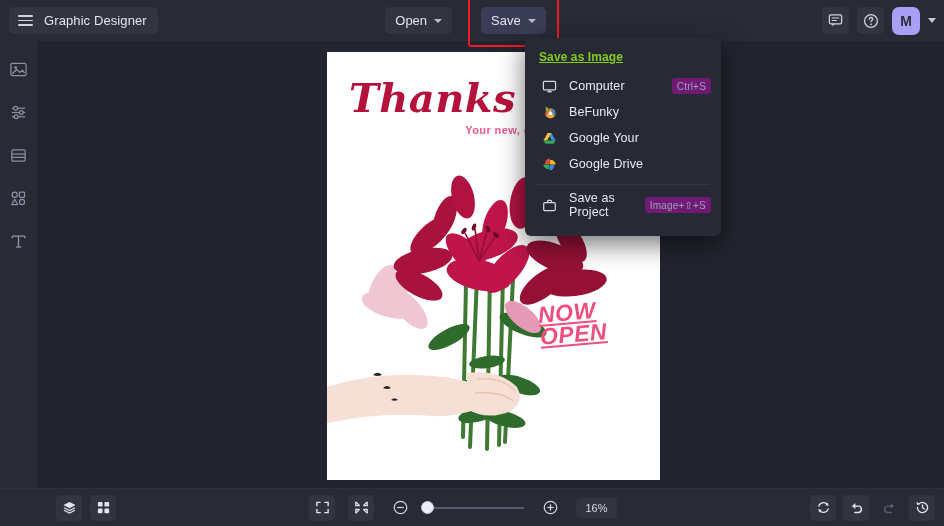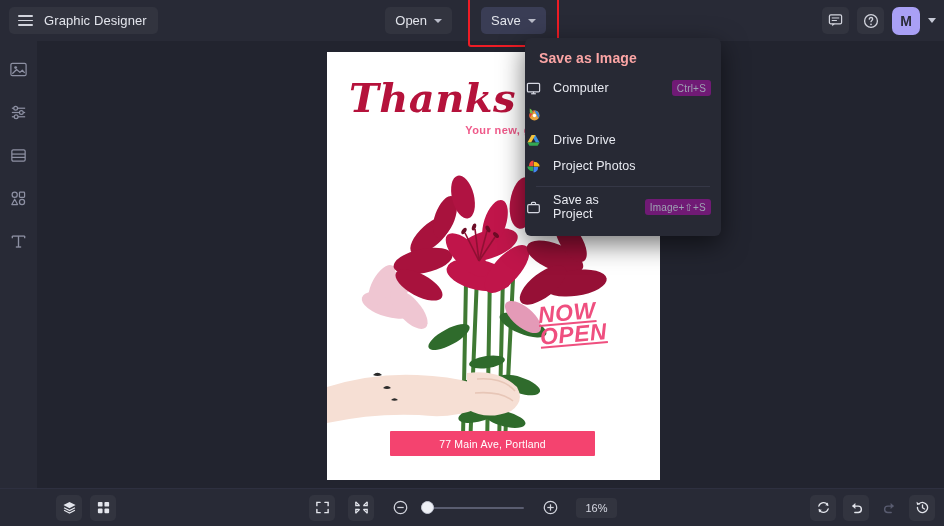--- a/index.html
+++ b/index.html
@@ -107,26 +107,26 @@
   .bouquet { position:absolute; left:0; top:105px; width:333px; height:300px; }
 
   
   .dropdown {
     position:absolute; left:525px; top:38px; width:196px; height:198px;
     background:#272934; border-radius:6px;
     box-shadow:0 8px 26px rgba(0,0,0,.55);
     padding:10px 0 9px; z-index:60;
   }
   .dd-head {
-    color:#fca5a5; font-size:14px; font-weight:bold;
-    padding:2px 0 9px 14px; letter-spacing:.1px;
+    color:#84cc16; font-size:12px; font-weight:bold;
+    padding:2px 0 9px 14px; letter-spacing:.1px;text-decoration:underline;
   }
   .dd-item {
     display:flex; align-items:center; height:26px;
-    padding:0 10px 0 0; gap:11px; position:relative;
+    padding:0 10px 0 16px; gap:11px; position:relative;
   }
   .dd-icon { width:17px; height:17px; display:flex; align-items:center; justify-content:center; flex:0 0 17px; }
   .dd-label { color:#e8eaf1; font-size:12.5px; flex:1; letter-spacing:.1px; }
   .dd-shortcut {
     background:#701a75; color:#9ea2b3; font-size:10px;
     padding:2.5px 5px; border-radius:3px; letter-spacing:.2px;
   }
   .dd-sep { height:1px; background:#353746; margin:7px 11px 7px; }
   .dd-arrow { color:#9ea2b3; font-size:12px; }
 
@@ -332,21 +332,20 @@
           <path d="M56 231 q4 -4 8 0 q-4 1.8 -8 0z"></path>
           <path d="M64 243 q3.5 -3.5 7 0 q-3.5 1.6 -7 0z"></path>
         </g>
       </svg>
 
       <div class="card-title">Thanks a</div>
       <div class="card-sub" style="white-space:pre-line">Your new, go-to destination for
 flowers &amp; gifts</div>
       <div class="now-open" style="white-space:pre-line">NOW
 OPEN</div>
-      <div class="addr-banner">77 Main Ave, Portland</div>
     </div>
   </div>
 
   <div class="dropdown">
     <div class="dd-head">Save as Image</div>
 
     <div class="dd-item">
       <span class="dd-icon">
         <svg width="15" height="15" viewBox="0 0 16 16">
           <rect x="1.5" y="2.5" width="13" height="9" rx="1.2" fill="none" stroke="#d6d8e2" stroke-width="1.3"></rect>
@@ -361,43 +360,44 @@
     <div class="dd-item">
       <span class="dd-icon">
         <svg width="15" height="15" viewBox="0 0 16 16">
           <circle cx="9" cy="9" r="5.4" fill="#e8a33d"></circle>
           <path d="M9 3.6 A5.4 5.4 0 0 1 13.2 11.9 Z" fill="#3b82d6"></path>
           <path d="M9 3.6 A5.4 5.4 0 0 0 4.2 11.4 Z" fill="#e0403f"></path>
           <path d="M4 1.6 q3 1 3.2 5 Q5 7.4 4 5.6 Z" fill="#6fbf4a"></path>
           <circle cx="9" cy="9" r="1.8" fill="#ffffff"></circle>
         </svg>
       </span>
+      <span class="dd-label">BeFunky</span>
     </div>
 
     <div class="dd-item">
       <span class="dd-icon">
         <svg width="15" height="15" viewBox="0 0 16 16">
           <path d="M6 2 L10 2 L14.5 10 L10.5 10 Z" fill="#3d8fe0"></path>
           <path d="M6 2 L1.5 10 L5.5 10 L10 2 Z" fill="#f5c33b"></path>
           <path d="M1.5 10 L3.6 13.6 L12.4 13.6 L14.5 10 Z" fill="#34a853"></path>
         </svg>
       </span>
-      <span class="dd-label">Drive Drive</span>
+      <span class="dd-label">Google Your</span>
     </div>
 
     <div class="dd-item">
       <span class="dd-icon">
         <svg width="15" height="15" viewBox="0 0 16 16">
           <path d="M8 1.5 Q8 7 8 7.6 Q4.8 7.6 3 7.6 Q3 4 5.4 2.3 Q6.6 1.5 8 1.5Z" fill="#f04b3f"></path>
           <path d="M14.5 8 Q9 8 8.4 8 Q8.4 4.8 8.4 3 Q12 3 13.7 5.4 Q14.5 6.6 14.5 8Z" fill="#f8bb15"></path>
           <path d="M8 14.5 Q8 9 8 8.4 Q11.2 8.4 13 8.4 Q13 12 10.6 13.7 Q9.4 14.5 8 14.5Z" fill="#4285f4"></path>
           <path d="M1.5 8 Q7 8 7.6 8 Q7.6 11.2 7.6 13 Q4 13 2.3 10.6 Q1.5 9.4 1.5 8Z" fill="#34a853"></path>
         </svg>
       </span>
-      <span class="dd-label">Project Photos</span>
+      <span class="dd-label">Google Drive</span>
     </div>
 
 
     <div class="dd-sep"></div>
 
     <div class="dd-item">
       <span class="dd-icon">
         <svg width="15" height="15" viewBox="0 0 16 16">
           <rect x="1.8" y="5" width="12.4" height="8.4" rx="1.3" fill="none" stroke="#d6d8e2" stroke-width="1.3"></rect>
           <path d="M5.8 5 V3.6 a1 1 0 0 1 1-1 h2.4 a1 1 0 0 1 1 1 V5" fill="none" stroke="#d6d8e2" stroke-width="1.3"></path>

